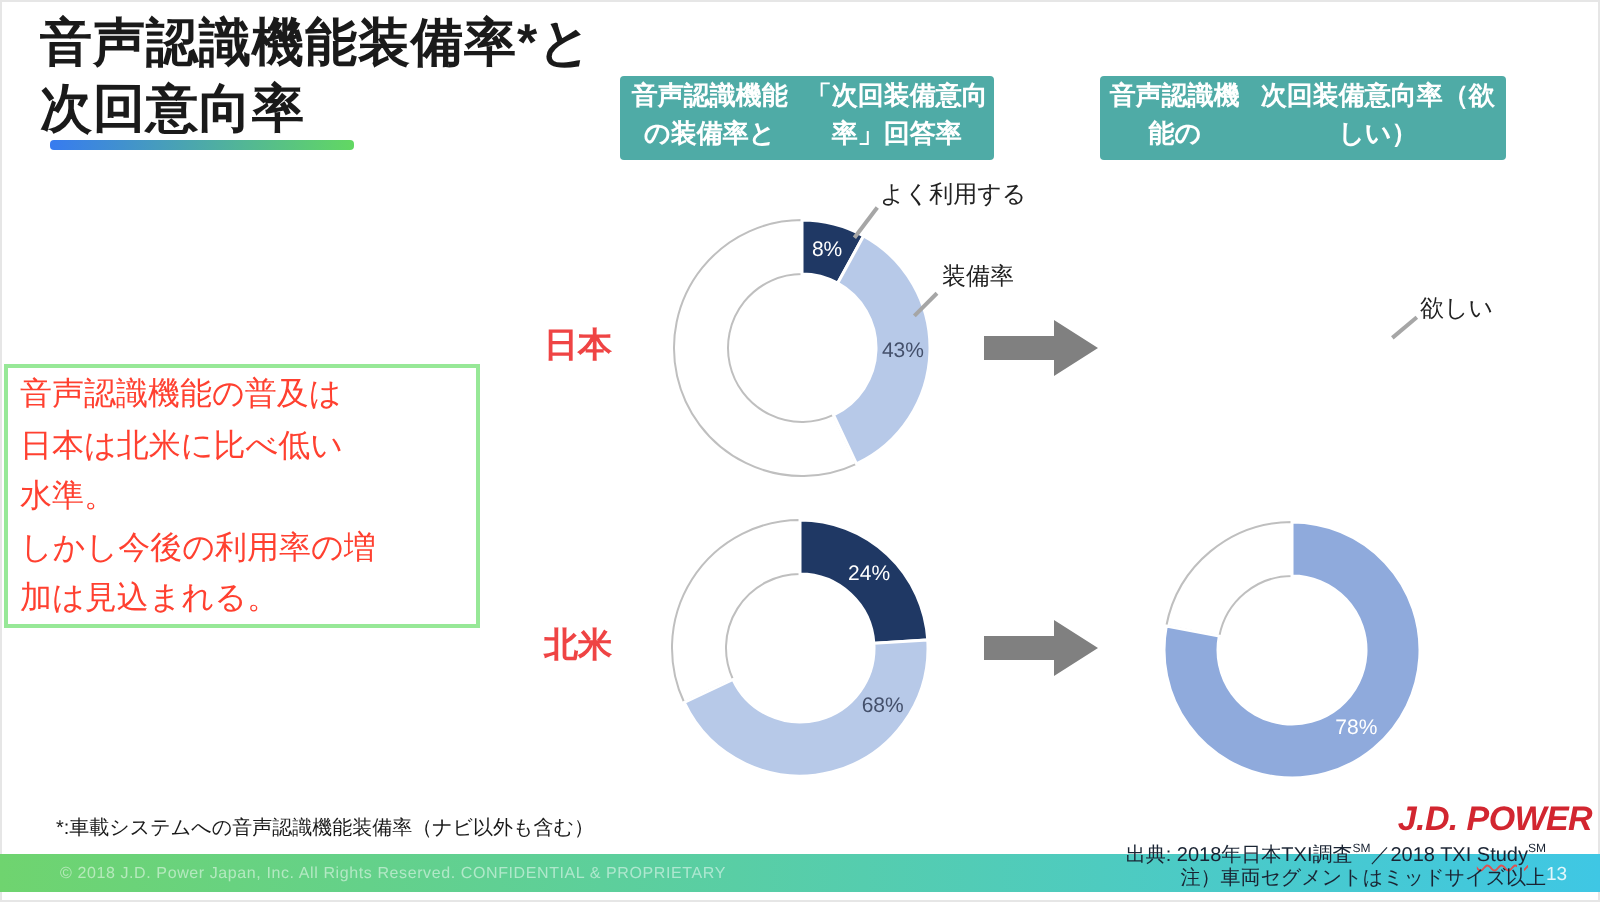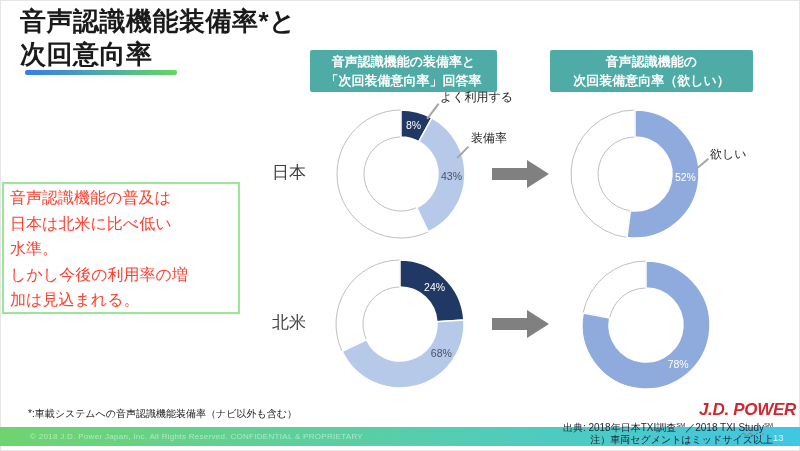--- a/index.html
+++ b/index.html
@@ -7,25 +7,25 @@
     position:relative;width:800px;height:451px;background:#fff;overflow:hidden;
     font-family:"Liberation Sans","DejaVu Sans",sans-serif;
     box-shadow:inset 0 0 0 1px #e6e6e6;
   }
   
   .title{position:absolute;left:20px;top:5px;font-size:26px;line-height:33px;font-weight:600;color:#1a1a1a;letter-spacing:0.5px;}
   .title-underline{position:absolute;left:25px;top:70px;width:152px;height:5px;border-radius:2px;
     background:linear-gradient(90deg,var(--underline-from,#377BF0),var(--underline-to,#62D862));}
   
   .header-box{position:absolute;top:38px;height:42px;background:var(--header-bg,#4FABA6);border-radius:2px;
-    color:#fff;font-weight:700;font-size:13px;line-height:19px;text-align:center;display:flex;flex-direction:column;justify-content:center;margin-top:12px;}
+    color:#fff;font-weight:700;font-size:13px;line-height:19px;text-align:center;display:flex;flex-direction:row;justify-content:center;}
   .header-box.h1{left:310px;width:187px;}
   .header-box.h2{left:550px;width:203px;}
   
-  .region{position:absolute;font-size:17px;font-weight:400;color:#404040;}
+  .region{position:absolute;font-size:17px;font-weight:700;color:#ef4444;}
   .r-jp{left:272px;top:161px;}
   .r-na{left:272px;top:311px;}
   
   .message{position:absolute;left:2px;top:182px;width:222px;height:126px;border:2px solid var(--message-border,#97E897);
     padding:1px 6px;color:var(--message-red,#FF4030);font-size:16px;line-height:25.5px;font-weight:400;}
   
   .donut{position:absolute;width:150px;height:150px;}
   .donut svg{display:block;}
   
   .callout{position:absolute;font-size:12px;color:#222;}
@@ -87,27 +87,20 @@
 
   <div class="donut" style="left: 326px; top: 99px;">
       <svg width="150" height="150" viewBox="0 0 150 150">
         <path d="M102.24987466016464,132.90893135782525 A64,64 0 1 1 74.99999999999999,11 L74.99999999999999,38 A37,37 0 1 0 90.75383378790768,108.47860094124272 Z" fill="#ffffff" stroke="#BFBFBF" stroke-width="1"></path>
         <path d="M75,11 A64,64 0 0 1 105.83223514250977,18.91637247719273 L92.82488594176347,42.57665283837705 A37,37 0 0 0 75,38 Z" fill="#1F3864" stroke="#ffffff" stroke-width="1.5"></path>
         <text x="87.55883930182517" y="26.08655036300413" text-anchor="middle" dominant-baseline="central" font-size="10.5" fill="#FFFFFF">8%</text>
         <path d="M105.83223514250977,18.91637247719273 A64,64 0 0 1 102.24987466016464,132.90893135782525 L90.75383378790768,108.47860094124272 A37,37 0 0 0 92.82488594176347,42.57665283837705 Z" fill="#B7C9E8" stroke="#ffffff" stroke-width="1.5"></path>
         <text x="125.47508129846945" y="76.58624333344548" text-anchor="middle" dominant-baseline="central" font-size="10.5" fill="#44506B">43%</text>
       </svg>
     </div>
-  <div class="donut" style="left: 560px; top: 99px;">
-      <svg width="150" height="150" viewBox="0 0 150 150">
-        <path d="M66.97867305188453,138.4953408841266 A64,64 0 0 1 74.99999999999999,11 L74.99999999999999,38 A37,37 0 0 0 70.36267035812074,111.70824394863568 Z" fill="#ffffff" stroke="#BFBFBF" stroke-width="1"></path>
-        <path d="M75,11 A64,64 0 1 1 66.97867305188453,138.4953408841266 L70.36267035812074,111.70824394863568 A37,37 0 1 0 75,38 Z" fill="#8FAADC" stroke="#ffffff" stroke-width="1.5"></path>
-        <text x="125.40034978562771" y="78.17092123623033" text-anchor="middle" dominant-baseline="central" font-size="10.5" fill="#FFFFFF">52%</text>
-      </svg>
-    </div>
   <div class="donut" style="left: 325px; top: 249px;">
       <svg width="150" height="150" viewBox="0 0 150 150">
         <path d="M17.09106864217476,102.24987466016466 A64,64 0 0 1 74.99999999999999,11 L74.99999999999999,38 A37,37 0 0 0 41.52139905875728,90.7538337879077 Z" fill="#ffffff" stroke="#BFBFBF" stroke-width="1"></path>
         <path d="M75,11 A64,64 0 0 1 138.8737106194094,70.98140675012394 L111.92698895184606,72.67675077741539 A37,37 0 0 0 75,38 Z" fill="#1F3864" stroke="#ffffff" stroke-width="1.5"></path>
         <text x="109.56962884939878" y="38.18708431521872" text-anchor="middle" dominant-baseline="central" font-size="10.5" fill="#FFFFFF">24%</text>
         <path d="M138.8737106194094,70.98140675012394 A64,64 0 0 1 17.09106864217476,102.24987466016466 L41.52139905875728,90.7538337879077 A37,37 0 0 0 111.92698895184606,72.67675077741539 Z" fill="#B7C9E8" stroke="#ffffff" stroke-width="1.5"></path>
         <text x="116.3671782365941" y="103.96561003572782" text-anchor="middle" dominant-baseline="central" font-size="10.5" fill="#44506B">68%</text>
       </svg>
     </div>
   <div class="donut" style="left: 571px; top: 250px;">

